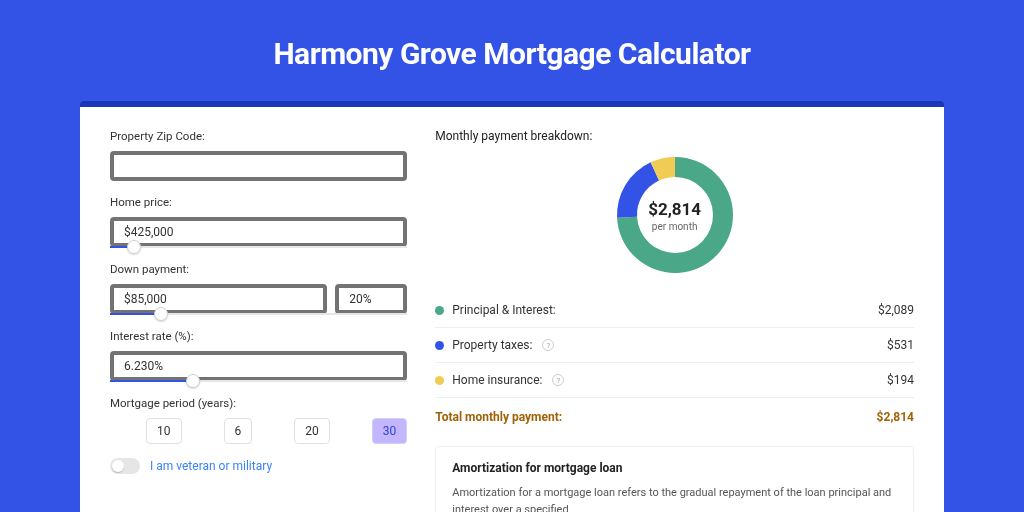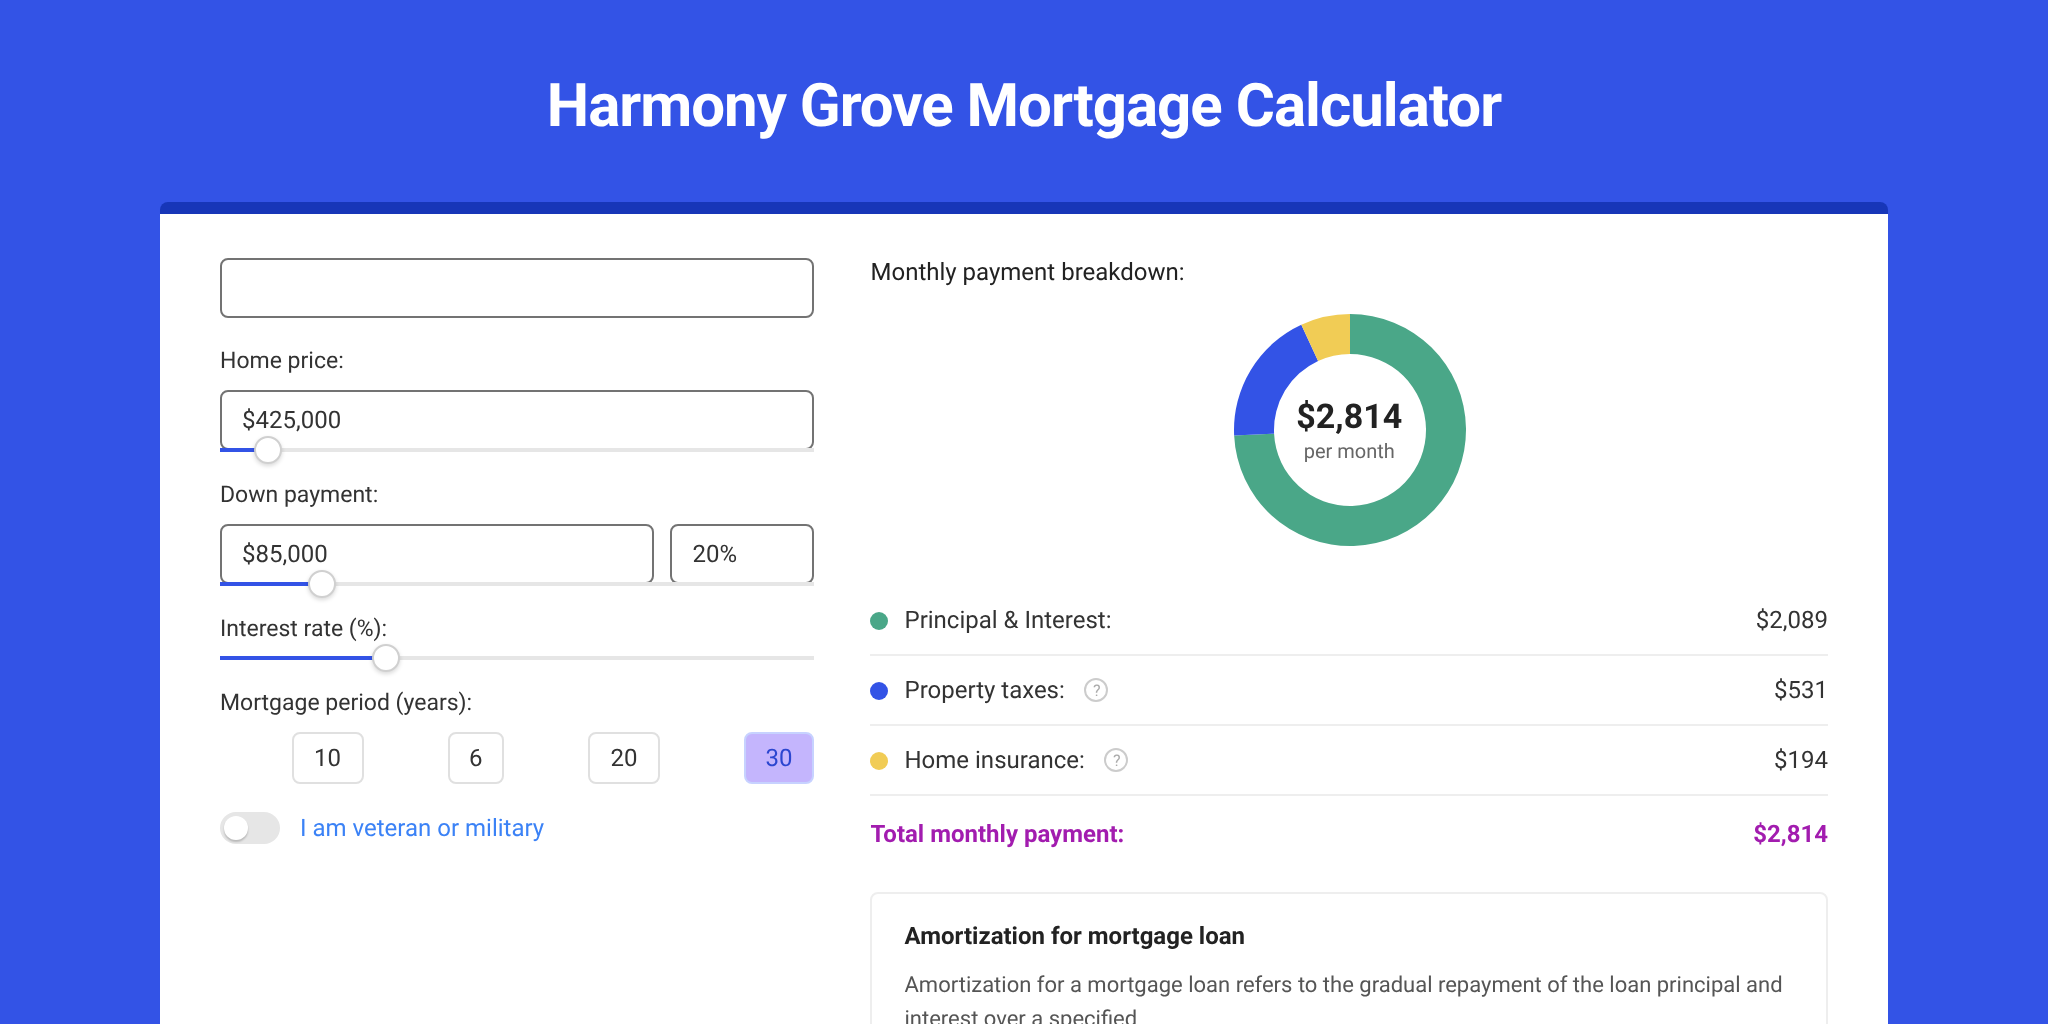--- a/index.html
+++ b/index.html
@@ -4,21 +4,21 @@
 <style>
   * { box-sizing: border-box; margin: 0; padding: 0; font-family: -apple-system, BlinkMacSystemFont, "Segoe UI", Roboto, Helvetica, Arial, sans-serif; }
   body { width: 1024px; height: 512px; overflow: hidden; background: #3353e6; }
   .outer { padding-top: 36px; }
   h1.title { color: #fff; text-align: center; font-size: 30px; font-weight: 700; letter-spacing: -0.5px; margin-bottom: 30px; }
   .panel-shadow { background: #1736b8; margin: 0 auto; width: 864px; border-top-left-radius: 4px; border-top-right-radius: 4px; padding-top: 6px; }
   .panel { background: #fff; width: 100%; height: 420px; overflow: hidden; position: relative; padding: 22px 30px; display: flex; gap: 28px; }
   .left { flex: 0 0 250px; font-size: 12px; color: #333; }
   .right { flex: 1; }
   .field-label { font-size: 11.5px; color: #333; margin-bottom: 8px; }
-  .text-input { width: 100%; height: 30px; border: 1px solid #737373; border-radius: 4px; padding: 0 10px; font-size: 12px; color: #333; background: #fff; }
+  .text-input { width: 100%; height: 30px; border: 4px solid #737373; border-radius: 4px; padding: 0 10px; font-size: 12px; color: #333; background: #fff; }
   .input-row { display: flex; gap: 8px; }
   .input-row .text-input.small { flex: 0 0 72px; }
   .input-row .text-input.large { flex: 1; }
   .slider-track { position: relative; height: 2px; background: #e6e6e6; margin-top: -1px; }
   .slider-fill { position: absolute; left: 0; top: 0; height: 2px; background: #3353e6; }
   .slider-thumb { position: absolute; top: -6px; width: 14px; height: 14px; border-radius: 50%; background: #fff; border: 1px solid #d0d0d0; box-shadow: 0 1px 2px rgba(0,0,0,0.15); transform: translateX(-50%); cursor: pointer; }
   .group { margin-bottom: 14px; }
   .periods { display: flex; gap: 6px; }
   .period-btn { border: 1px solid #e0e0e0; background: #fff; border-radius: 4px; padding: 5px 10px; font-size: 12px; color: #333; cursor: pointer; margin-left: 36px; }
   .period-btn.active { background: #c4b5fd; border-color: #c7d2ff; color: #2b46d0; }
@@ -29,37 +29,38 @@
   .donut-wrap { display: flex; justify-content: center; margin: 6px 0 18px 0; }
   .donut { position: relative; width: 120px; height: 120px; }
   .donut-center { position: absolute; inset: 24px; border-radius: 50%; background: #fff; display: flex; flex-direction: column; align-items: center; justify-content: center; }
   .donut-center .amt { font-size: 17px; font-weight: 700; color: #222; }
   .donut-center .sub { font-size: 10px; color: #666; margin-top: 2px; }
   .breakdown-row { display: flex; align-items: center; justify-content: space-between; padding: 10px 0; border-bottom: 1px solid #eee; font-size: 12px; color: #333; }
   .breakdown-row:last-of-type { border-bottom: none; justify-content: space-between; }
   .bk-left { display: flex; align-items: center; gap: 8px; }
   .dot { width: 9px; height: 9px; border-radius: 50%; display: inline-block; }
   .info-icon { width: 12px; height: 12px; border: 1px solid #ccc; border-radius: 50%; display: inline-flex; align-items: center; justify-content: center; font-size: 8px; color: #aaa; margin-left: 2px; }
-  .total-row { display: flex; justify-content: space-between; font-size: 12px; font-weight: 700; color: #a21caf; padding: 12px 0 16px 0; border-top: 1px solid #eee; }
+  .total-row { display: flex; justify-content: space-between; font-size: 12px; font-weight: 700; color: #a16207; padding: 12px 0 16px 0; border-top: 1px solid #eee; }
   .amort-box { border: 1px solid #eee; border-radius: 4px; padding: 14px 16px; margin-top: 6px; }
   .amort-title { font-size: 12px; font-weight: 700; color: #222; margin-bottom: 10px; }
   .amort-text { font-size: 11px; color: #555; line-height: 1.5; }
 </style>
 </head>
 <body>
 
 <div class="outer">
   <h1 class="title">Harmony Grove Mortgage Calculator</h1>
 
   <div class="panel-shadow">
     <div class="panel">
 
       <div class="left">
 
         <div class="group">
+          <div class="field-label">Property Zip Code:</div>
           <input class="text-input" value="" style="">
         </div>
 
         <div class="group">
           <div class="field-label">Home price:</div>
           <input class="text-input" value="$425,000" style="">
           <div class="slider-track">
             <div class="slider-fill" id="hp-fill" style="width: 8%;"></div>
             <div class="slider-thumb" id="hp-thumb" style="left: 8%;"></div>
           </div>
@@ -72,20 +73,21 @@
             <input class="text-input small" value="20%" style="">
           </div>
           <div class="slider-track">
             <div class="slider-fill" id="dp-fill" style="width: 17%;"></div>
             <div class="slider-thumb" id="dp-thumb" style="left: 17%;"></div>
           </div>
         </div>
 
         <div class="group">
           <div class="field-label">Interest rate (%):</div>
+          <input class="text-input" value="6.230%" style="">
           <div class="slider-track">
             <div class="slider-fill" id="ir-fill" style="width: 28%;"></div>
             <div class="slider-thumb" id="ir-thumb" style="left: 28%;"></div>
           </div>
         </div>
 
         <div class="group">
           <div class="field-label">Mortgage period (years):</div>
           <div class="periods" id="periods">
               <button class="period-btn">10</button>

